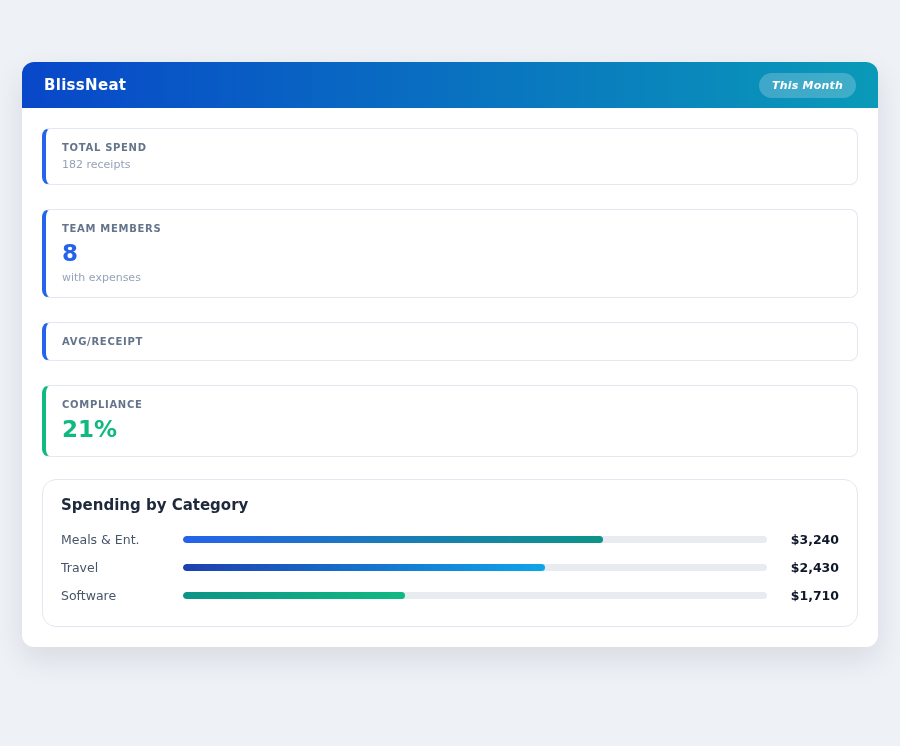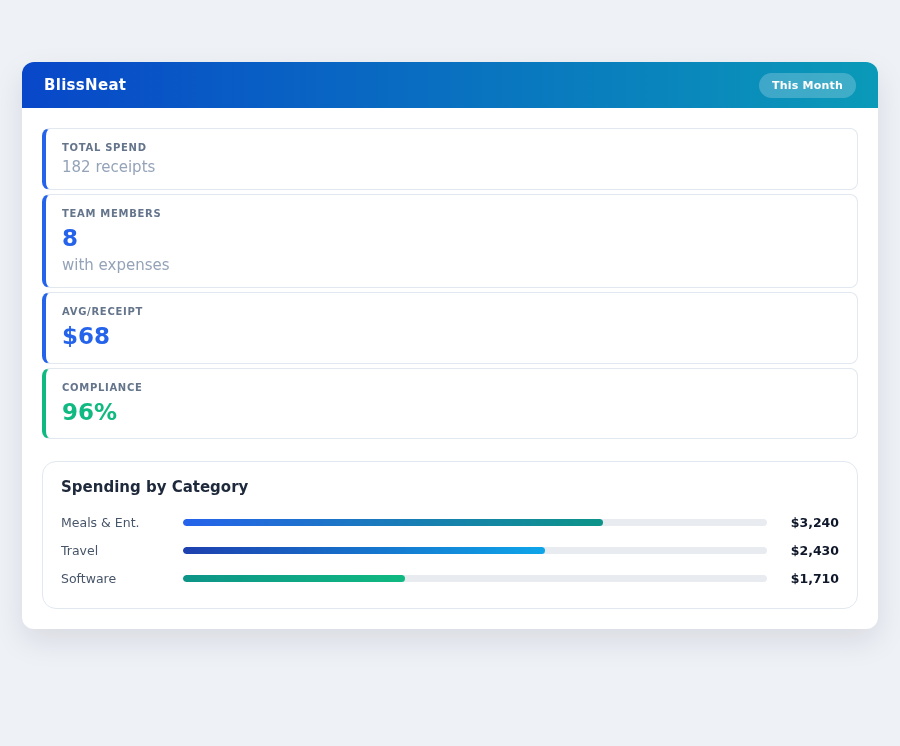--- a/index.html
+++ b/index.html
@@ -36,25 +36,26 @@
     color: #ffffff;
     background: rgba(255, 255, 255, 0.22);
     border: none;
     font-size: 11px;
     font-weight: 700;
     padding: 6px 13px;
     border-radius: 999px;
     cursor: pointer;
     font-family: inherit;
     letter-spacing: 0.2px;
+    font-style: italic;
   }
   .stats {
     display: flex;
     flex-direction: column;
-    gap: 4px;
+    gap: 24px;
     padding: 20px 20px 0 20px;
   }
   .stat-card {
     background: #ffffff;
     border: 1px solid #e2e8f0;
     border-left: 4px solid #2563eb;
     border-radius: 8px;
     padding: 13px 16px;
   }
   .stat-label {
@@ -67,21 +68,21 @@
   }
   .stat-value {
     font-size: 23px;
     font-weight: 700;
     color: #2563eb;
     display: block;
     margin-top: 6px;
     line-height: 1.15;
   }
   .stat-sub {
-    font-size: 15px;
+    font-size: 11px;
     color: #94a3b8;
     display: block;
     margin-top: 5px;
   }
   .category-card {
     margin: 22px 20px 20px;
     background: #ffffff;
     border: 1px solid #e2e8f0;
     border-radius: 14px;
     padding: 16px 18px 16px;
@@ -143,27 +144,26 @@
     </div>
 
     <div class="stat-card" style="border-left-color: rgb(37, 99, 235);">
       <span class="stat-label">TEAM MEMBERS</span>
       <span class="stat-value" style="color: rgb(37, 99, 235);">8</span>
       <span class="stat-sub">with expenses</span>
     </div>
 
     <div class="stat-card" style="border-left-color: rgb(37, 99, 235);">
       <span class="stat-label">AVG/RECEIPT</span>
-      <span class="stat-value" style="color: rgb(37, 99, 235);">$68</span>
 
     </div>
 
     <div class="stat-card" style="border-left-color: rgb(16, 185, 129);">
       <span class="stat-label">COMPLIANCE</span>
-      <span class="stat-value" style="color: rgb(16, 185, 129);">96%</span>
+      <span class="stat-value" style="color: rgb(16, 185, 129);">21%</span>
 
     </div>
 
   </div>
 
   <div class="category-card">
     <div class="category-title">Spending by Category</div>
 
     <div class="category-row">
       <span class="category-label">Meals &amp; Ent.</span>

